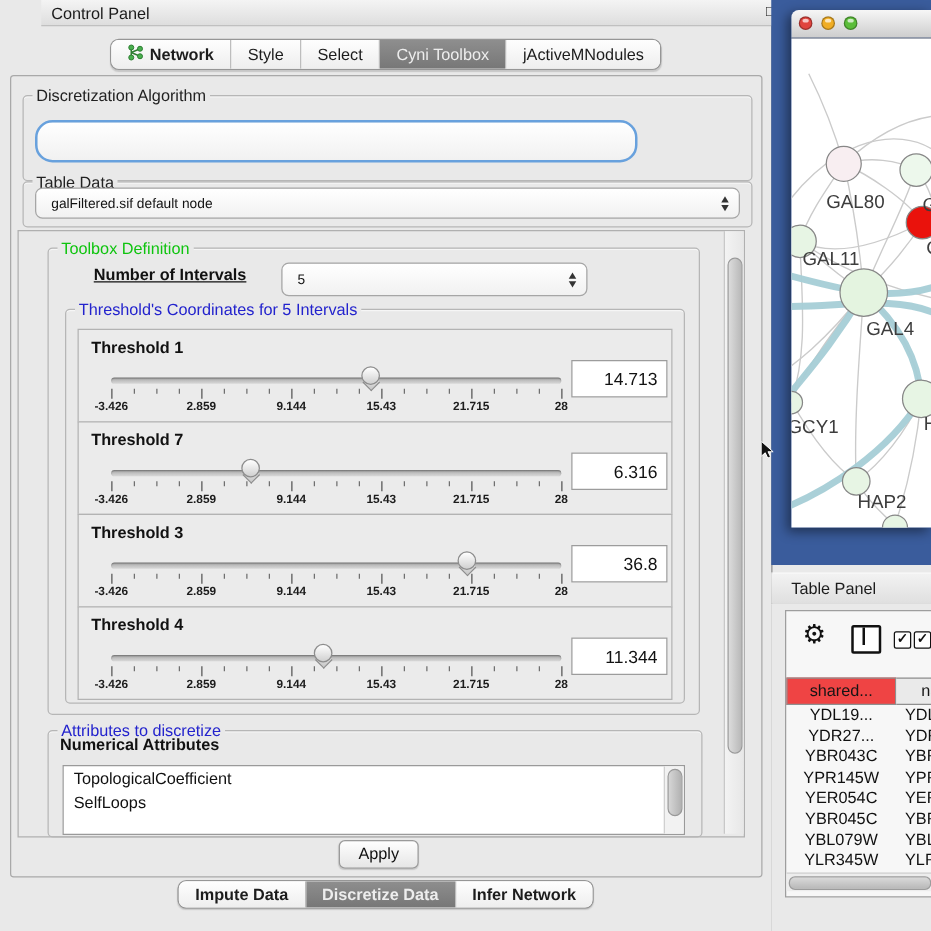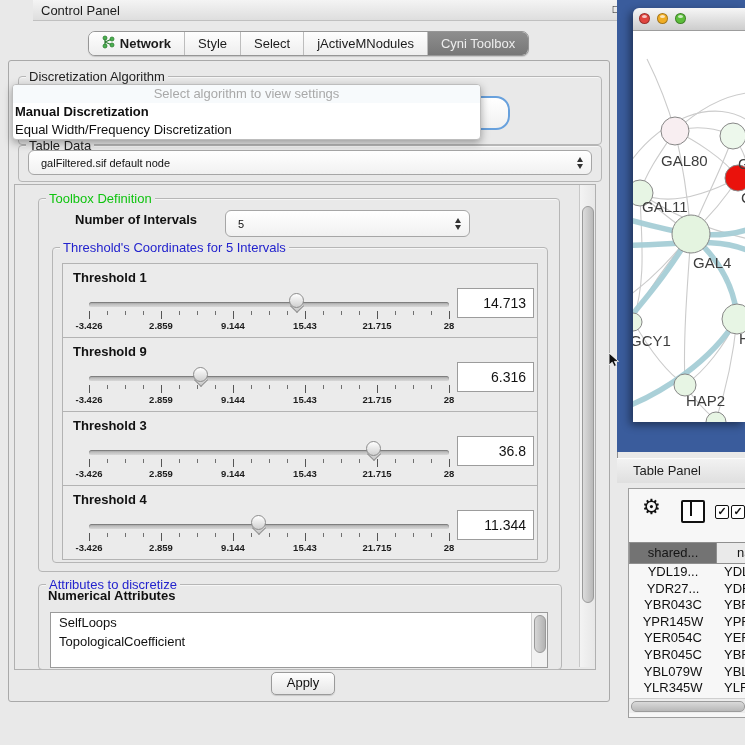--- a/index.html
+++ b/index.html
@@ -52,21 +52,21 @@
   .popup-row.muted{color:#a9a9a9;text-align:center;padding-left:0;background:#f7fafc;}
   .popup-row.b{font-weight:bold;}
 
   .scrollwrap{position:absolute;left:14px;top:184px;width:580px;height:484px;
     border:1px solid #b0b0b0;background:#e9e9e9;}
   .vscroll{position:absolute;right:0;top:0;width:15px;height:482px;background:linear-gradient(90deg,#f3f3f3,#e7e7e7);
     border-left:1px solid #c8c8c8;}
   .vthumb{position:absolute;left:2px;width:10px;border-radius:6px;background:linear-gradient(90deg,#dcdcdc,#b9b9b9);
     border:1px solid #9a9a9a;}
 
-  .noi-label{position:absolute;left:75px;top:212px;}
+  .noi-label{position:absolute;left:75px;top:212px;text-decoration:underline;}
   .combo.noi{left:225px;top:210px;width:243px;height:25px;}
 
   .th-panel{position:relative;width:474px;height:73px;background:#ebebeb;
     border:1px solid #b3b3b3;margin-top:-1px;}
   .th-name{position:absolute;left:10px;top:6px;}
   .th-track{position:absolute;left:26px;top:38px;width:360px;height:5px;border-radius:3px;
     background:linear-gradient(#a9a9a9,#d8d8d8);box-shadow:inset 0 1px 1px rgba(0,0,0,.3);}
   .tick{position:absolute;top:47px;width:1px;height:4px;background:#6f6f6f;}
   .tick.major{height:8px;background:#555;}
   .tick-label{position:absolute;top:56px;width:60px;text-align:center;font-size:9.5px;font-weight:bold;color:#1c1c1c;}
@@ -109,21 +109,21 @@
   .tp-inner{position:absolute;left:628px;top:488px;width:117px;height:228px;background:#f7f7f7;
     border:1px solid #9e9e9e;overflow:hidden;}
   .gear{position:absolute;left:13px;top:6px;font-size:21px;color:#111;}
   .colico{position:absolute;left:52px;top:11px;width:20px;height:19px;border:2.5px solid #111;border-radius:2px;background:#fff;}
   .colico::after{content:"";position:absolute;left:6.5px;top:0;width:2.5px;height:14px;background:#111;}
   .chk{position:absolute;top:16px;width:12px;height:12px;border:1.5px solid #111;border-radius:2px;background:#fff;
     font-size:11px;line-height:11px;text-align:center;color:#111;font-weight:bold;}
   .tp-header{position:absolute;left:0;top:53px;width:240px;height:22px;display:flex;}
   .tp-col{box-sizing:border-box;height:22px;border:1px solid #8f8f8f;border-left:none;background:#eaeaea;
     font-size:13px;color:#151515;line-height:20px;text-align:center;white-space:nowrap;overflow:hidden;}
-  .tp-col:first-child{border-left:1px solid #8f8f8f;width:88px;background:#737373;}
+  .tp-col:first-child{border-left:1px solid #8f8f8f;width:88px;background:#ef4444;}
   .tp-col:last-child{width:152px;text-align:left;padding-left:20px;}
   .tp-rows{position:absolute;left:0;top:75px;width:240px;height:134px;overflow:hidden;}
   .tp-row{display:flex;height:16.6px;font-size:13px;color:#101010;white-space:nowrap;}
   .tp-row .c1{width:88px;padding-left:0;box-sizing:border-box;overflow:hidden;text-align:center;}
   .tp-row .c2{padding-left:7px;}
   .hscroll{position:absolute;left:0;top:209px;width:117px;height:14px;background:#ededed;border-top:1px solid #cfcfcf;}
   .hthumb{position:absolute;left:2px;top:2px;width:112px;height:9px;border-radius:5px;
     background:linear-gradient(#dadada,#b8b8b8);border:1px solid #9c9c9c;}
 
   .cursor{position:absolute;left:609px;top:353px;z-index:9;}
@@ -151,43 +151,36 @@
                 <circle cx="10" cy="10" r="2" fill="#49b04f" stroke="#2e7d32" stroke-width="0.8"></circle>
               </svg></span>
             <span>Network</span>
           </div>
           <div class="seg-item">
             <span>Style</span>
           </div>
           <div class="seg-item">
             <span>Select</span>
           </div>
-          <div class="seg-item">
-            <span>jActiveMNodules</span>
-          </div>
           <div class="seg-item sel">
             <span>Cyni Toolbox</span>
           </div>
+          <div class="seg-item">
+            <span>jActiveMNodules</span>
+          </div>
         </div>
     </nav>
 
     <div class="main-panel"></div>
 
     <div class="group" style="left:18px;top:76px;width:582px;height:67px;">
       <span class="group-title t-dark">Discretization Algorithm</span>
     </div>
     <div class="combo algo"></div>
 
-    <div class="popup">
-      <div class="popup-row muted">Select algorithm to view settings</div>
-      <div id="popup-opts">
-          <div class="popup-row b">Manual Discretization</div>
-          <div class="popup-row">Equal Width/Frequency Discretization</div>
-        </div>
-    </div>
 
     <div class="group" style="left:18px;top:145px;width:582px;height:35px;">
       <span class="group-title t-dark">Table Data</span>
     </div>
     <div class="combo" style="left:28px;top:150px;width:562px;height:23px;">
       <span class="val">galFiltered.sif default node</span>
       <span class="spin">
           <i class="tri-up"></i>
           <i class="tri-down"></i>
         </span>
@@ -242,21 +235,21 @@
           <div class="tick-label" style="left: -4px;">-3.426</div>
           <div class="tick-label" style="left: 68px;">2.859</div>
           <div class="tick-label" style="left: 140px;">9.144</div>
           <div class="tick-label" style="left: 212px;">15.43</div>
           <div class="tick-label" style="left: 284px;">21.715</div>
           <div class="tick-label" style="left: 356px;">28</div>
           <div class="th-thumb" style="left: 226.291px;"></div>
           <div class="th-value">14.713</div>
         </div>
         <div class="th-panel">
-          <div class="th-name b13">Threshold 9</div>
+          <div class="th-name b13">Threshold 7</div>
           <div class="th-track"></div>
           <div class="tick major" style="left: 26px;"></div>
           <div class="tick" style="left: 44px;"></div>
           <div class="tick" style="left: 62px;"></div>
           <div class="tick" style="left: 80px;"></div>
           <div class="tick major" style="left: 98px;"></div>
           <div class="tick" style="left: 116px;"></div>
           <div class="tick" style="left: 134px;"></div>
           <div class="tick" style="left: 152px;"></div>
           <div class="tick major" style="left: 170px;"></div>
@@ -348,30 +341,43 @@
           <div class="th-value">11.344</div>
         </div>
       </div>
 
     <div class="group" style="left:38px;top:584px;width:522px;height:84px;">
       <span class="group-title t-blue">Attributes to discretize</span>
     </div>
     <span class="abs b13 attr-label">Numerical Attributes</span>
     <div class="attr-list">
       <div id="attr-items">
+          <div class="attr-item">TopologicalCoefficient</div>
           <div class="attr-item">SelfLoops</div>
-          <div class="attr-item">TopologicalCoefficient</div>
         </div>
       <div class="list-scroll">
         <div class="list-thumb"></div>
       </div>
     </div>
 
     <div class="apply-btn">Apply</div>
 
+    <nav class="tabs-row bottom">
+      <div class="seg" id="bottom-tabs">
+          <div class="seg-item">
+            <span>Impute Data</span>
+          </div>
+          <div class="seg-item sel">
+            <span>Discretize Data</span>
+          </div>
+          <div class="seg-item">
+            <span>Infer Network</span>
+          </div>
+        </div>
+    </nav>
   </section>
 
   <div class="desktop"></div>
 
   <div class="netwin">
     <div class="nw-title">
       <span class="light" style="left:6px;background:#e0443e;"></span>
       <span class="light" style="left:24px;background:#f0ad24;"></span>
       <span class="light" style="left:42px;background:#5bbd3a;"></span>
     </div>

